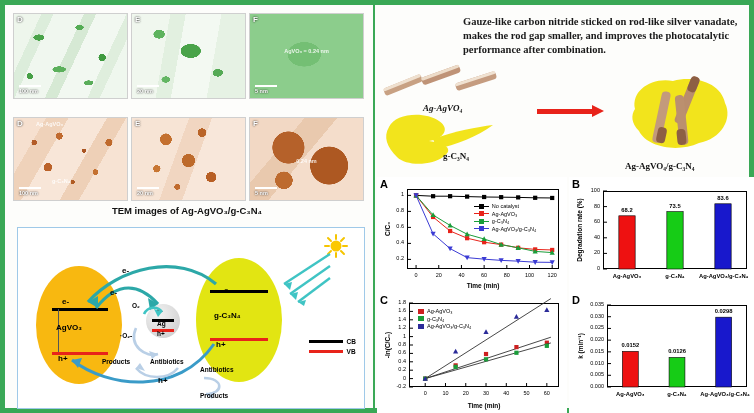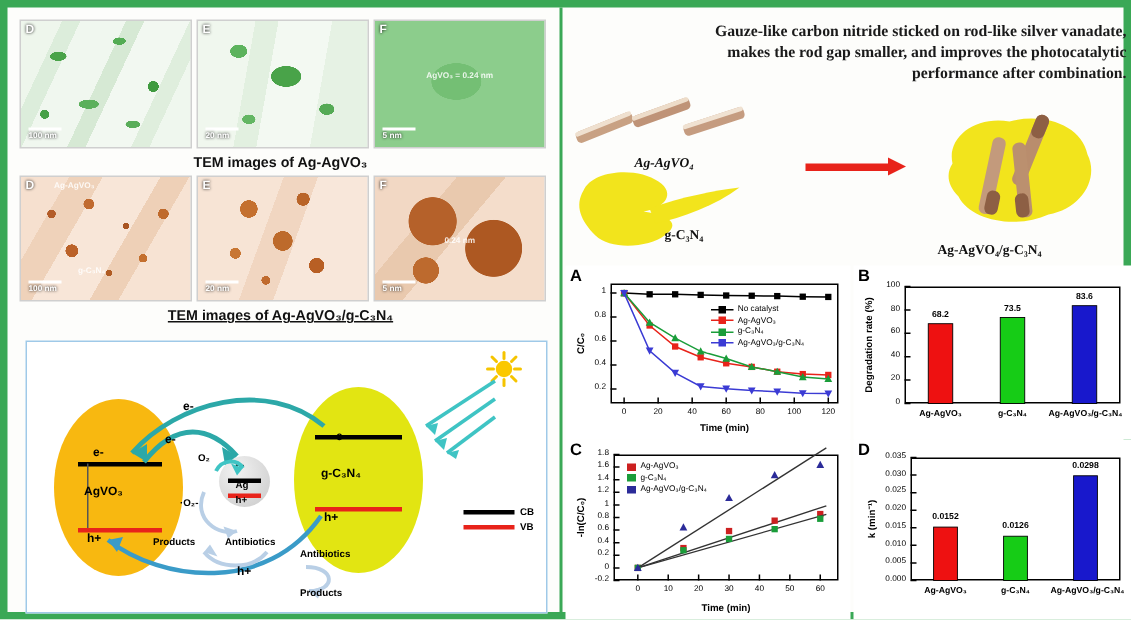--- a/index.html
+++ b/index.html
@@ -98,21 +98,21 @@
   .o3 { background:
       radial-gradient(circle 22px at 34% 36%, #b5612a 0 72%, transparent 74%),
       radial-gradient(circle 26px at 70% 58%, #ad5822 0 72%, transparent 74%),
       radial-gradient(circle 12px at 30% 76%, #bd6a2e 0 72%, transparent 74%),
       linear-gradient(130deg, #f2d8c4 0 30%, #e9c9ae 30% 48%, #f4ddcb 48% 100%); }
 
   
   .headline {
     position: absolute; left: 458px; top: 10px; width: 288px;
     font-family: "Liberation Serif", serif;
-    font-size: 10.5px; font-weight: bold; line-height: 1.32; color: #1a1a1a; text-align: right;
+    font-size: 10.5px; font-weight: bold; line-height: 1.32; color: #1a1a1a;
   }
   .schem-label {
     position: absolute; font-family: "Liberation Serif", serif;
     font-size: 9px; font-weight: bold; color: #111;
   }
   .arrow-red {
     position: absolute; height: 5px; background: #e8231a;
   }
   .arrow-red::after {
     content: ""; position: absolute; right: -11px; top: -4px;
@@ -199,40 +199,39 @@
     <div class="tem-cell g2" style="width:115px;height:86px;">
       <span class="tem-label">E</span>
       <span class="scalebar"><i></i><span>20 nm</span></span>
     </div>
     <div class="tem-cell g3" style="width:115px;height:86px;">
       <span class="tem-label">F</span>
       <span class="lattice">AgVO₃ = 0.24 nm</span>
       <span class="scalebar"><i></i><span>5 nm</span></span>
     </div>
   </div>
-  <div class="caption" style="top:98px;">TEM images of Ag-AgVO₃</div>
 
   <div class="tem-row" style="left:8px; top:112px;">
     <div class="tem-cell o1" style="width:115px;height:84px;">
       <span class="tem-label">D</span>
       <span class="inner-tag" style="left:22px;top:3px;">Ag-AgVO₃</span>
       <span class="inner-tag" style="left:38px;bottom:16px;">g-C₃N₄</span>
       <span class="scalebar"><i></i><span>100 nm</span></span>
     </div>
     <div class="tem-cell o2" style="width:115px;height:84px;">
       <span class="tem-label">E</span>
       <span class="scalebar"><i></i><span>20 nm</span></span>
     </div>
     <div class="tem-cell o3" style="width:115px;height:84px;">
       <span class="tem-label">F</span>
       <span class="lattice" style="top:52%;">0.24 nm</span>
       <span class="scalebar"><i></i><span>5 nm</span></span>
     </div>
   </div>
-  <div class="caption" style="top:200px;text-decoration:underline;">TEM images of Ag-AgVO₃/g-C₃N₄</div>
+  <div class="caption" style="top:200px;">TEM images of Ag-AgVO₃/g-C₃N₄</div>
 
   <div class="mech">
 
     <svg class="sun" viewBox="0 0 24 24">
       <g stroke="#f5c400" stroke-width="2" stroke-linecap="round">
         <line x1="12" y1="1" x2="12" y2="5"></line>
           <line x1="12" y1="19" x2="12" y2="23"></line>
         <line x1="1" y1="12" x2="5" y2="12"></line>
           <line x1="19" y1="12" x2="23" y2="12"></line>
         <line x1="4" y1="4" x2="7" y2="7"></line>

